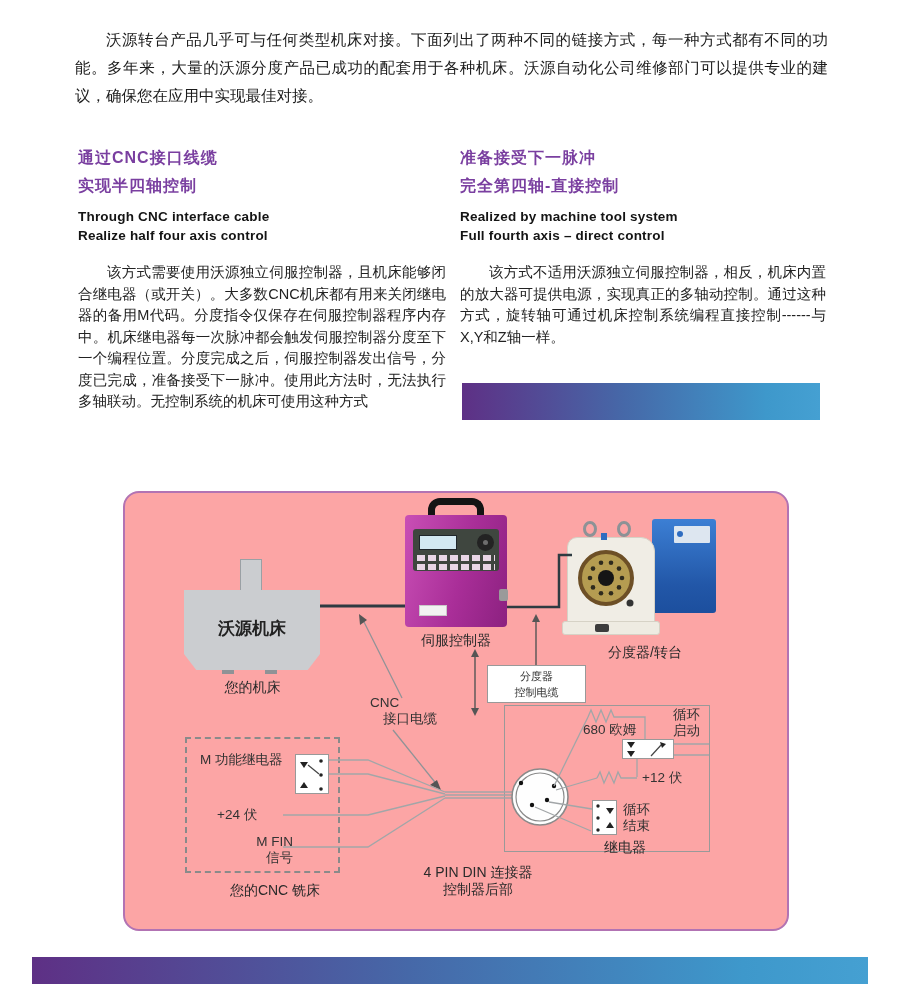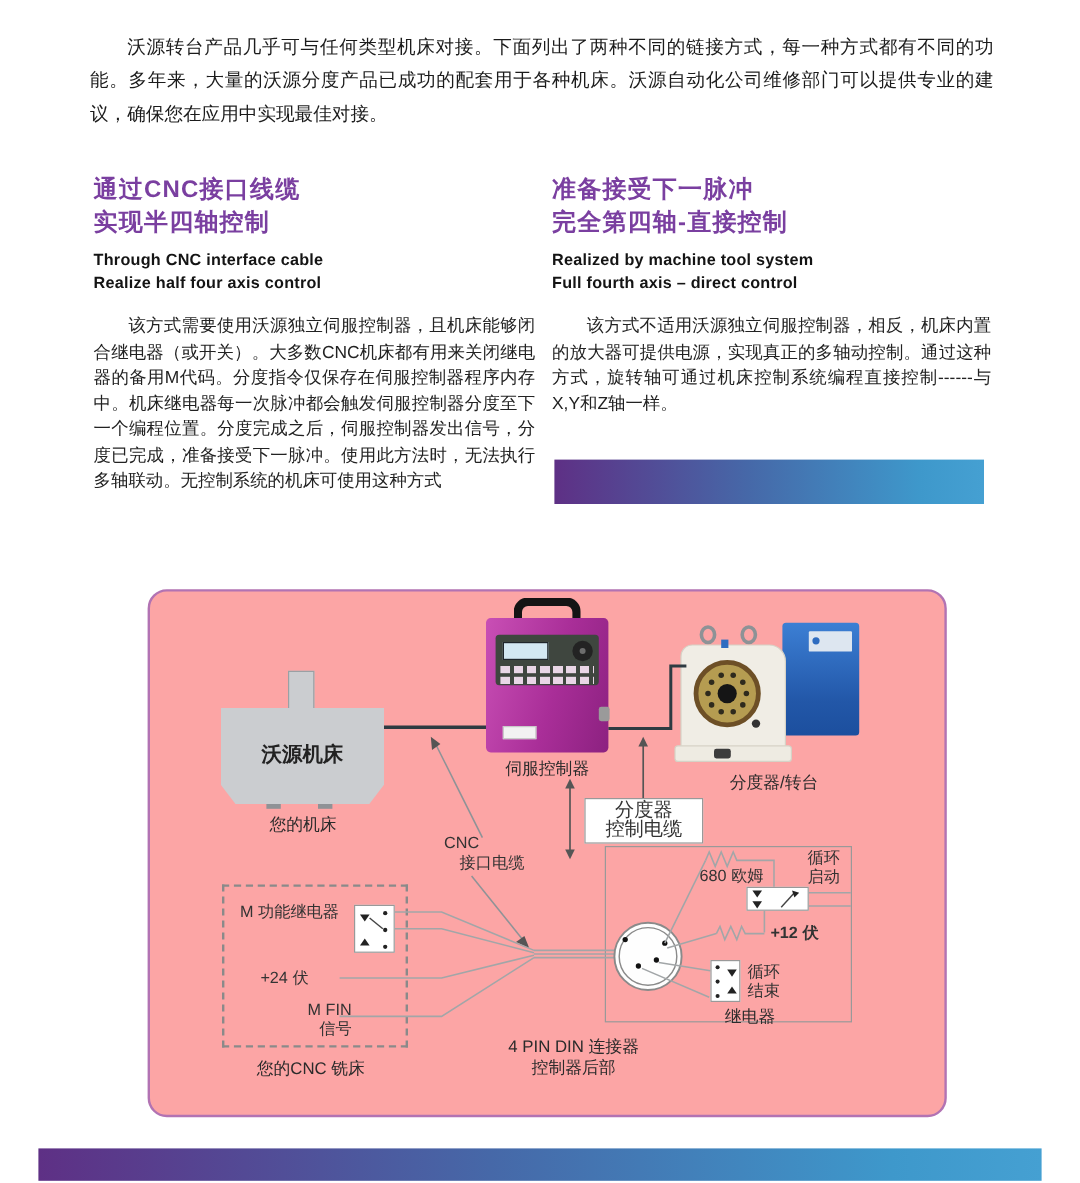--- a/index.html
+++ b/index.html
@@ -5,21 +5,21 @@
   html,body{margin:0;padding:0;background:#ffffff;}
   body{
     position:relative;width:900px;height:986px;overflow:hidden;
     font-family:"Liberation Sans","DejaVu Sans",sans-serif;color:#1b1b1b;
   }
   .abs{position:absolute;}
   .intro{
     font-size:15.5px;line-height:28px;text-align:justify;text-indent:2em;color:#1b1b1b;
   }
   .col-title div{
-    font-size:20px;font-weight:bold;color:#7a3fa0;line-height:28px;letter-spacing:1px;
+    font-size:16px;font-weight:bold;color:#7a3fa0;line-height:28px;letter-spacing:1px;
   }
   .col-sub div{
     font-size:13.5px;font-weight:bold;color:#141414;line-height:19px;letter-spacing:.2px;
   }
   .col-body{
     margin-top:17px;font-size:14.5px;line-height:21.5px;text-align:justify;text-indent:2em;color:#222;
   }
   .grad{background:linear-gradient(90deg,#5e3085 0%,#4668a8 45%,#3e98cb 85%,#45a0d2 100%);}
   .diagram{
     border:2px solid #b273b3;border-radius:16px;background:#fca5a5;
@@ -87,48 +87,48 @@
   <div class="abs" style="left:492px;top:28px;width:14px;height:16px;border:3.5px solid #8d9296;border-radius:50%;box-sizing:border-box;"></div>
   <div class="abs" style="left:527px;top:26px;width:64px;height:94px;border-radius:3px;background:linear-gradient(180deg,#3c7fd4 0%,#2257a8 70%,#1c4f9e 100%);"></div>
   <div class="abs" style="left:549px;top:33px;width:36px;height:17px;background:#dde6f0;border-radius:1px;"></div>
   <div class="abs" style="left:552px;top:38px;width:6px;height:6px;border-radius:50%;background:#2e6cc0;"></div>
   <div class="abs" style="left:442px;top:44px;width:88px;height:97px;background:#f0ede5;border:1px solid #d6d2c6;border-radius:10px 14px 6px 6px;box-sizing:border-box;"></div>
   <div class="abs" style="left:476px;top:40px;width:6px;height:7px;background:#2e6cc0;"></div>
   <div class="abs" style="left:437px;top:128px;width:98px;height:14px;background:#eeebe2;border:1px solid #d6d2c6;border-radius:3px;box-sizing:border-box;"></div>
   <div class="abs" style="left:470px;top:131px;width:14px;height:8px;background:#3c3c3c;border-radius:2px;"></div>
   <div class="abs cap" style="left:455px;top:151px;width:130px;">分度器/转台</div>
 
-  <div class="abs boxed" style="left:362px;top:172px;width:97px;height:34px;text-align:center;font-size:16px;color:#333;line-height:16px;padding-top:2px;box-sizing:content-box;">
+  <div class="abs boxed" style="left:362px;top:172px;width:97px;height:34px;text-align:center;font-size:11px;color:#333;line-height:16px;padding-top:2px;box-sizing:content-box;">
     <div>分度器</div>
     <div>控制电缆</div>
   </div>
 
   <div class="abs small-lab" style="left:245px;top:202px;">
     <div>CNC</div>
     <div style="margin-left:13px;">接口电缆</div>
   </div>
 
   <div class="abs" style="left:60px;top:244px;width:155px;height:136px;border:2px dashed #8a8a8a;box-sizing:border-box;"></div>
   <div class="abs small-lab" style="left:75px;top:259px;">M 功能继电器</div>
   <div class="abs boxed" style="left:170px;top:261px;width:34px;height:40px;box-sizing:border-box;"></div>
   <div class="abs small-lab" style="left:92px;top:314px;">+24 伏</div>
   <div class="abs small-lab" style="left:108px;top:341px;width:60px;text-align:right;">
     <div>M FIN</div>
     <div>信号</div>
   </div>
-  <div class="abs cap" style="left:64px;top:389px;width:140px;">您的CNC 铣床</div>
+  <div class="abs cap" style="left:80px;top:389px;width:140px;">您的CNC 铣床</div>
 
   <div class="abs" style="left:379px;top:212px;width:206px;height:147px;border:1.5px solid #999;box-sizing:border-box;"></div>
   <div class="abs small-lab" style="left:458px;top:229px;">680 欧姆</div>
   <div class="abs small-lab" style="left:548px;top:214px;text-align:center;">
     <div>循环</div>
     <div>启动</div>
   </div>
   <div class="abs boxed" style="left:497px;top:246px;width:52px;height:20px;box-sizing:border-box;"></div>
-  <div class="abs small-lab" style="left:517px;top:277px;font-weight:bold;">+12 伏</div>
+  <div class="abs small-lab" style="left:517px;top:277px;">+12 伏</div>
   <div class="abs boxed" style="left:467px;top:307px;width:25px;height:35px;box-sizing:border-box;"></div>
   <div class="abs small-lab" style="left:498px;top:309px;text-align:center;">
     <div>循环</div>
     <div>结束</div>
   </div>
   <div class="abs cap" style="left:460px;top:346px;width:80px;">继电器</div>
 
   <div class="abs pin-num" style="left:424px;top:279px;">1</div>
   <div class="abs pin-num" style="left:428px;top:300px;">2</div>
   <div class="abs pin-num" style="left:393px;top:305px;">3</div>

